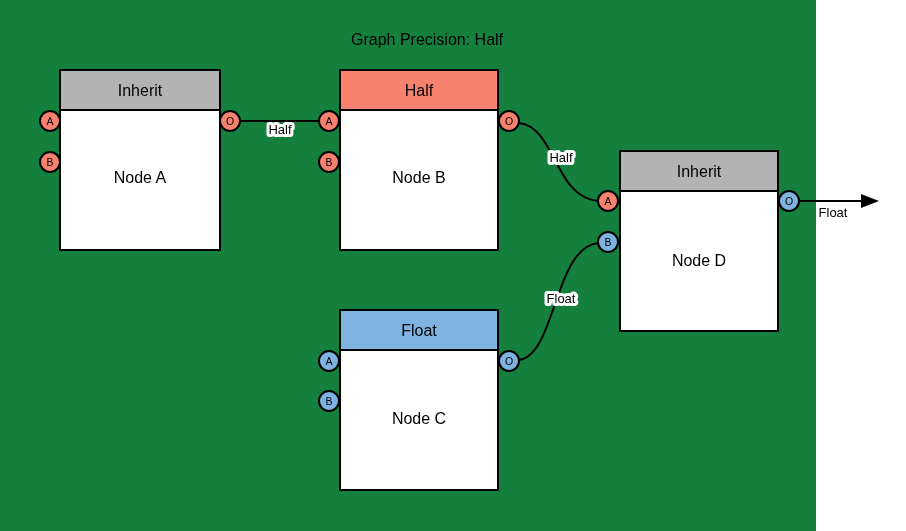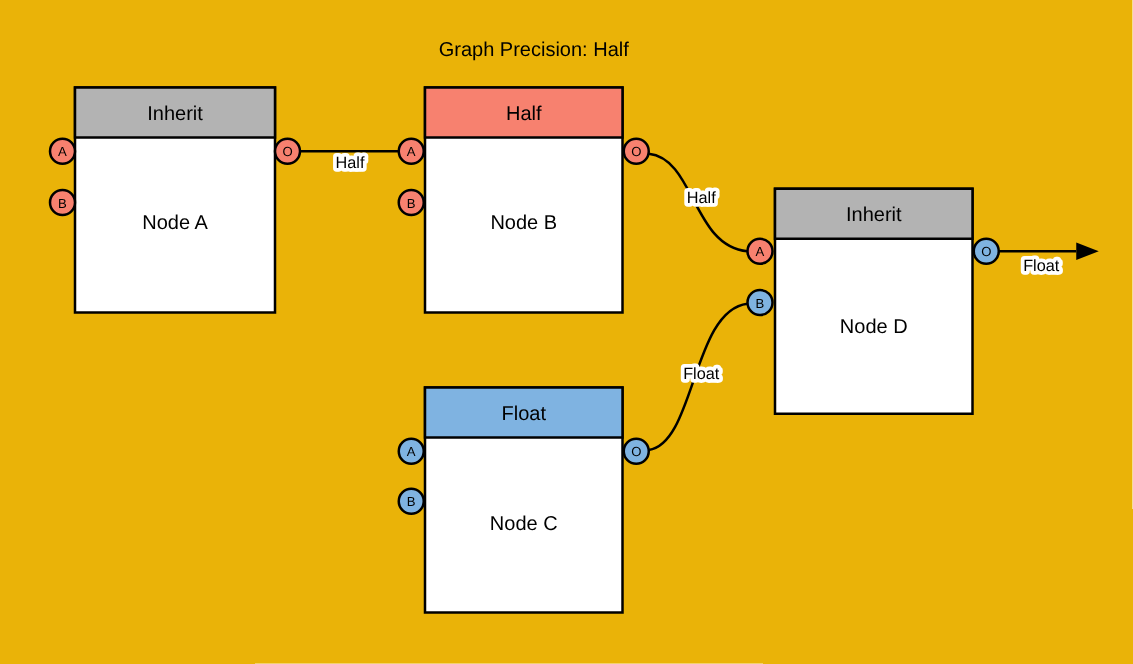--- a/index.html
+++ b/index.html
@@ -6,23 +6,23 @@
     margin: 0;
     padding: 0;
     background: #ffffff;
     width: 906px;
     height: 531px;
     overflow: hidden;
     font-family: "Liberation Sans", sans-serif;
   }
   #canvas-wrap {
     position: relative;
-    width: 906px;
+    width: 816px;
     height: 531px;
-    background: #eab308;
+    background: #15803d;
   }
   svg text {
     fill: #000000;
     font-family: "Liberation Sans", sans-serif;
   }
   .graph-title {
     font-size: 16px;
     text-anchor: middle;
   }
   .node-body {

